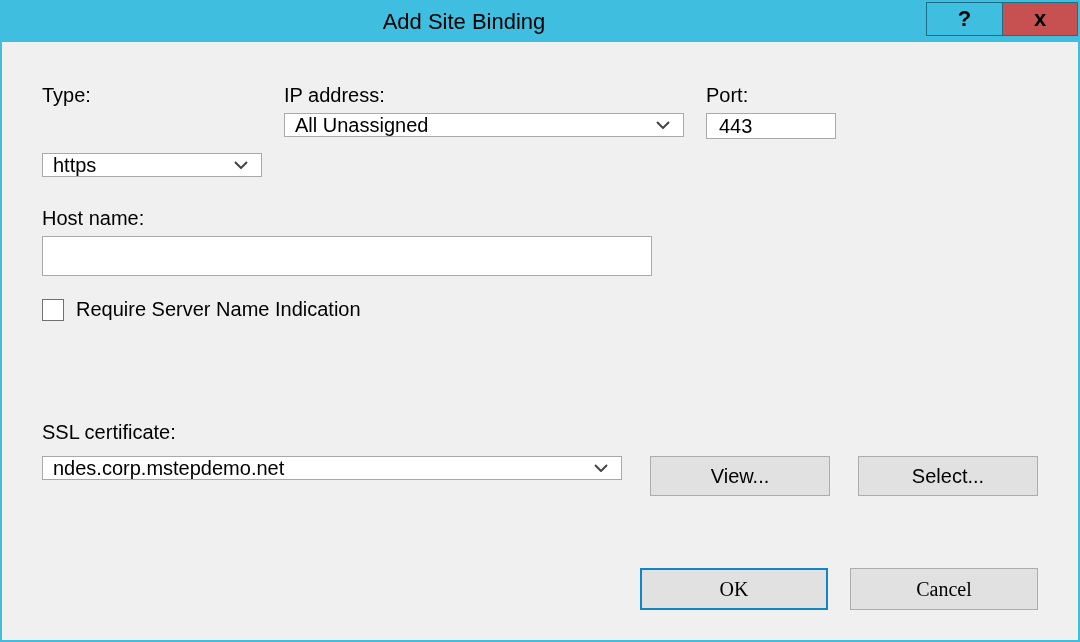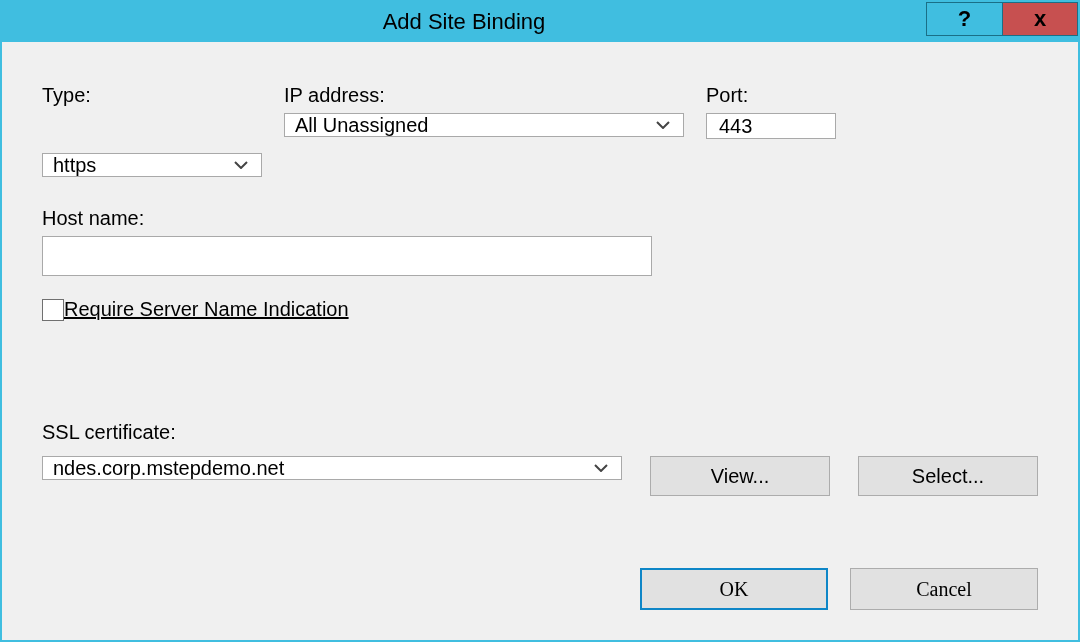--- a/index.html
+++ b/index.html
@@ -108,21 +108,21 @@
     background:#fff; border:1px solid #a9a9a9;
   }
   .host-input input{
     width:100%; height:100%; border:none; outline:none;
     font-size:20px; padding:0 10px; background:transparent;
   }
 
   
   .sni-row {
     margin-top: 22px;
-    display:flex; align-items:center; text-decoration:underline;
+    display:flex; align-items:center; gap:12px;
   }
   .checkbox-box {
     width: 22px; height: 22px;
     background:#fff; border:1px solid #707070;
   }
 
   
   .ssl-section { margin-top: 100px; }
   .ssl-row {
     margin-top: 12px;

